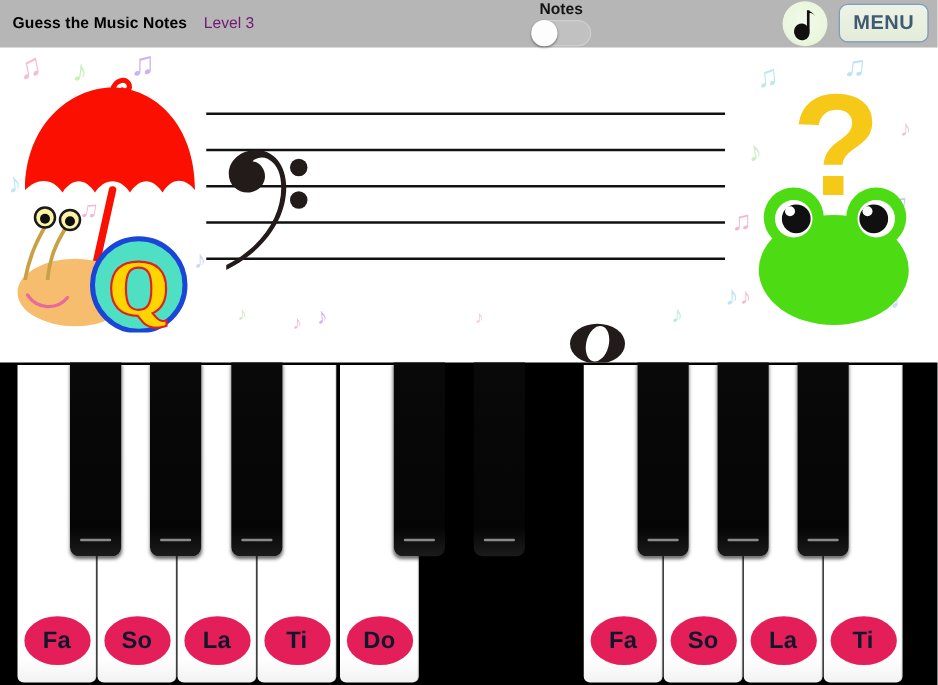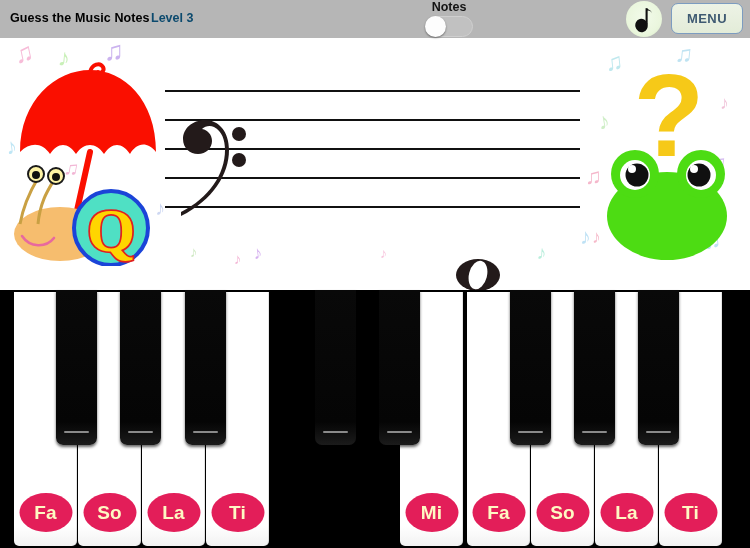--- a/index.html
+++ b/index.html
@@ -26,24 +26,24 @@
   #app-title {
     position: absolute;
     left: 10px; top: 11px;
     font-size: 12.5px;
     font-weight: bold;
     color: #000000;
     letter-spacing: .1px;
   }
   #level-label {
     position: absolute;
-    left: 151px; top: 11px;
+    left: 163px; top: 11px;
     font-size: 12.5px;
-    font-weight: bold;
-    color: #0c4a6e;
+    font-weight: normal;
+    color: #701a75;
   }
   #auto-wrap {
     position: absolute;
     left: 409px; top: 0px;
     width: 80px; height: 38px;
   }
   #auto-label {
     position: absolute;
     left: 0; top: 0;
     width: 80px;
@@ -84,21 +84,21 @@
     width: 72px; height: 31px;
     border-radius: 7px;
     background: linear-gradient(#edf3e6, #e3ecd8);
     border: 1.6px solid #7c9cc0;
     box-sizing: border-box;
     display: flex;
     align-items: center;
     justify-content: center;
   }
   #menu-button-label {
-    font-size: 13px;
+    font-size: 16px;
     font-weight: bold;
     color: #3f5a72;
     letter-spacing: .4px;
   }
 
   
   #stage {
     position: absolute;
     left: 0; top: 38px;
     width: 750px; height: 252px;
@@ -163,21 +163,21 @@
     transform: translateX(-50%);
     bottom: 14px;
     width: 53px; height: 39px;
     border-radius: 50%;
     background: #e31e59;
     display: flex;
     align-items: center;
     justify-content: center;
   }
   .key-badge span {
-    color: #fef9c3;
+    color: #0f172a;
     font-size: 19px;
     font-weight: bold;
     letter-spacing: .2px;
   }
   .black-key {
     position: absolute;
     top: 0;
     width: 41px;
     height: 155px;
     background: linear-gradient(#090909 0%, #050505 85%, #1b1b1b 100%);
@@ -323,23 +323,23 @@
     <div class="white-key" style="left: 142px; width: 63px;">
       <div class="key-badge" style="background: rgb(227, 30, 89);">
         <span>La</span>
       </div>
     </div>
     <div class="white-key" style="left: 206px; width: 63px;">
       <div class="key-badge" style="background: rgb(227, 30, 89);">
         <span>Ti</span>
       </div>
     </div>
-    <div class="white-key" style="left: 400px; width: 63px;">
-      <div class="key-badge" style="background: rgb(227, 30, 89);">
-        <span>Mi</span>
+    <div class="white-key" style="left: 272px; width: 63px;">
+      <div class="key-badge" style="background: rgb(227, 30, 89);">
+        <span>Do</span>
       </div>
     </div>
     <div class="white-key" style="left: 467px; width: 63px;">
       <div class="key-badge" style="background: rgb(227, 30, 89);">
         <span>Fa</span>
       </div>
     </div>
     <div class="white-key" style="left: 531px; width: 63px;">
       <div class="key-badge" style="background: rgb(227, 30, 89);">
         <span>So</span>

